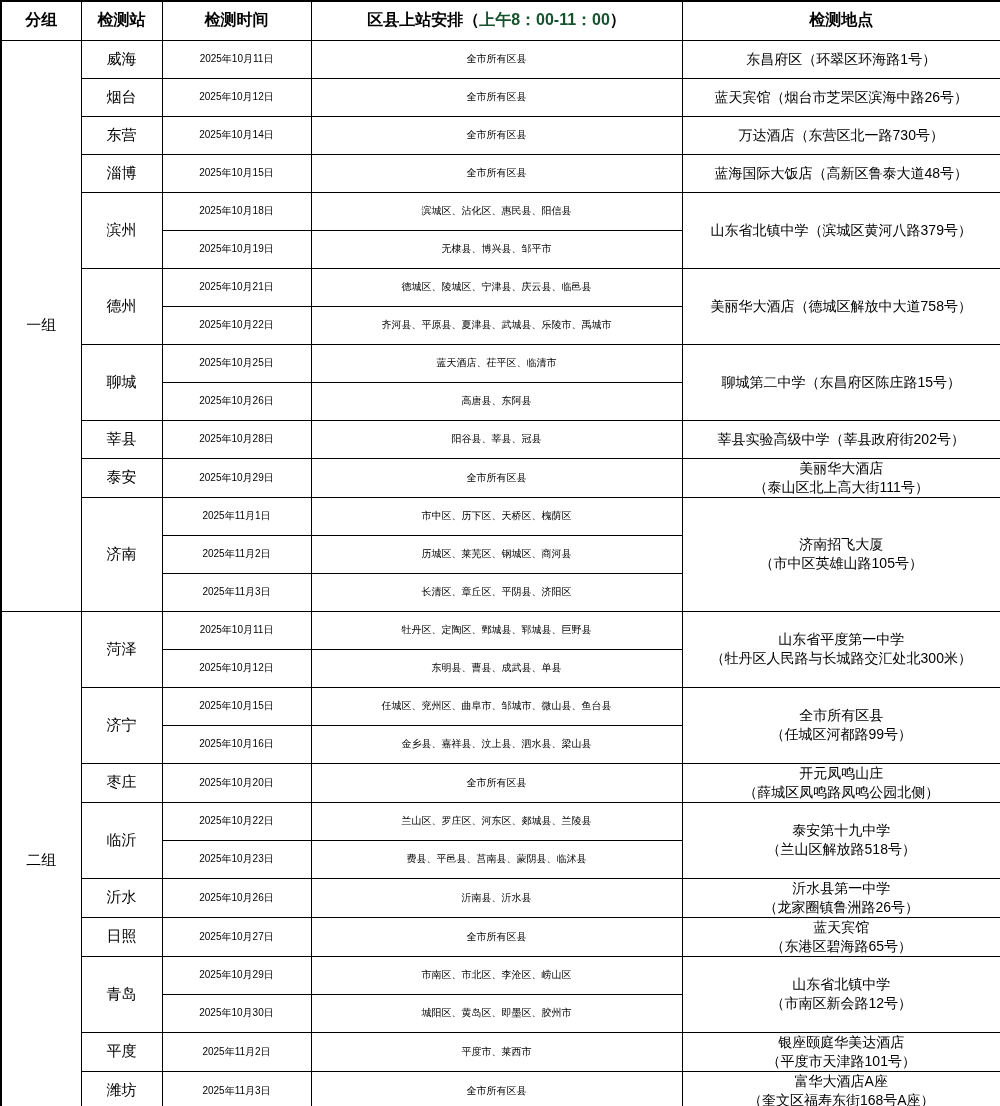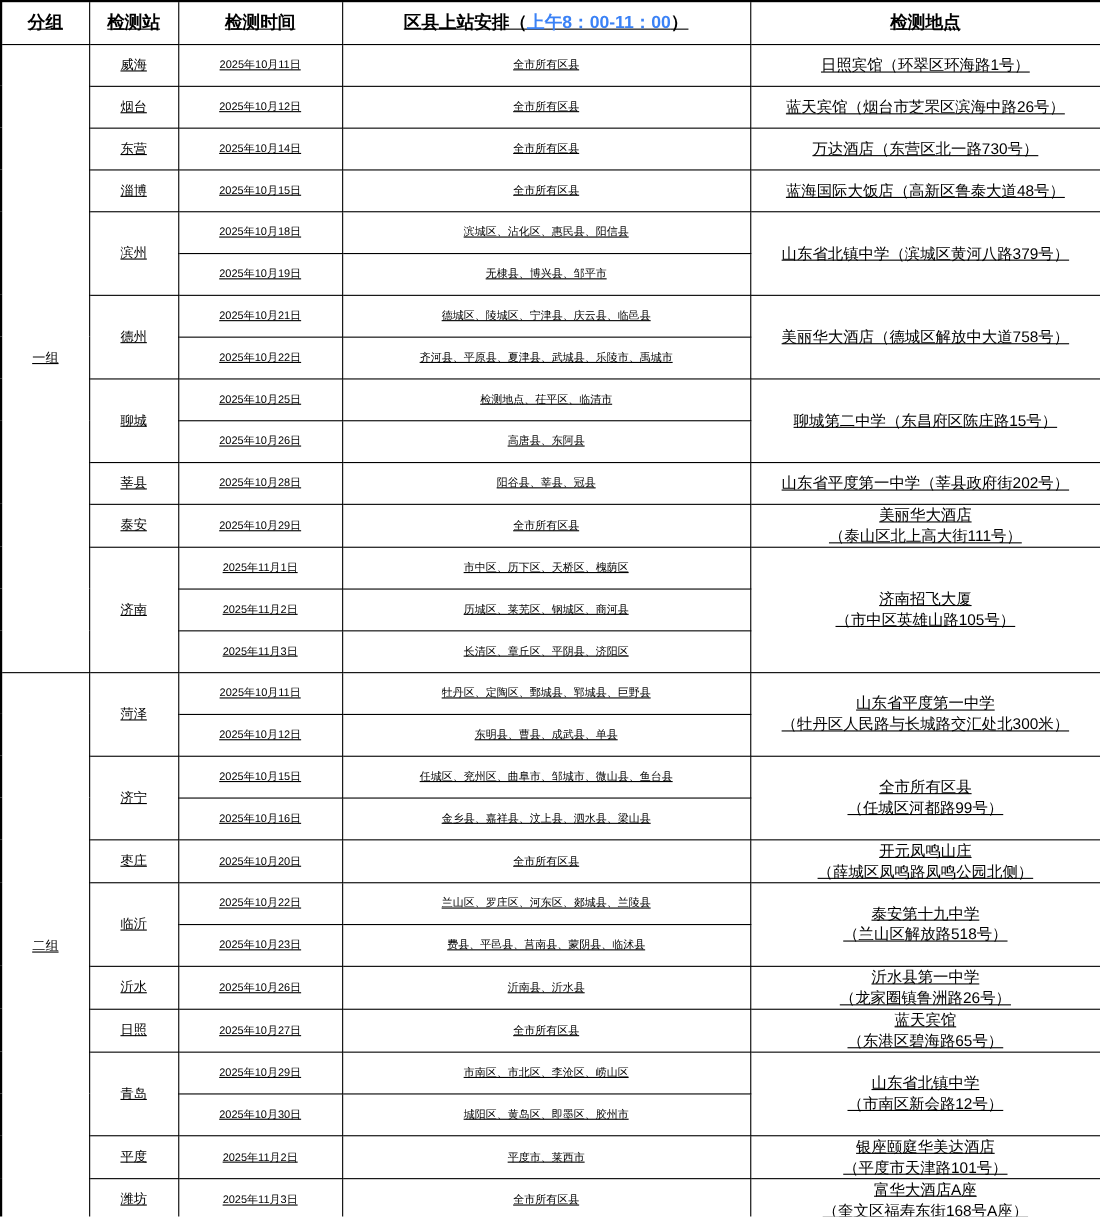--- a/index.html
+++ b/index.html
@@ -6,21 +6,20 @@
     margin: 0;
     padding: 0;
     background: #ffffff;
     font-family: "Liberation Sans", "DejaVu Sans", sans-serif;
     color: #000000;
   }
   .page {
     width: 1000px;
     height: 1106px;
     background: #ffffff;
-    text-decoration: underline;
   }
   table.schedule {
     width: 1000px;
     height: 1106px;
     border-collapse: collapse;
     table-layout: fixed;
     border: 2px solid #000000;
   }
   table.schedule th,
   table.schedule td {
@@ -32,36 +31,36 @@
   }
   thead tr { height: 39px; }
   tbody tr { height: 38px; }
   th {
     font-size: 16px;
     font-weight: bold;
     white-space: nowrap;
   }
   td.group-cell,
   td.station-cell {
-    font-size: 12px;
+    font-size: 15px;
     white-space: nowrap;
     margin-top: 48px;
   }
   td.date-cell,
   td.districts-cell {
     font-size: 10px;
     white-space: nowrap;
   }
   td.location-cell {
     font-size: 14px;
     line-height: 19px;
     white-space: nowrap;
   }
   td.location-cell .loc-line { display: block; }
-  .red { color: #3b82f6; margin-top: 48px; }
+  .red { color: #14532d; margin-top: 48px; }
 </style>
 </head>
 <body>
 
 <div class="page">
   <table class="schedule">
     <colgroup>
       <col style="width:80px">
       <col style="width:81px">
       <col style="width:149px">
@@ -77,21 +76,21 @@
         <th>检测地点</th>
       </tr>
     </thead>
     <tbody>
         <tr>
           <td class="group-cell" rowspan="15">一组</td>
           <td class="station-cell" rowspan="1">威海</td>
           <td class="date-cell">2025年10月11日</td>
           <td class="districts-cell">全市所有区县</td>
           <td class="location-cell" rowspan="1">
-            <span class="loc-line">日照宾馆（环翠区环海路1号）</span>
+            <span class="loc-line">东昌府区（环翠区环海路1号）</span>
           </td>
         </tr>
         <tr>
           <td class="station-cell" rowspan="1">烟台</td>
           <td class="date-cell">2025年10月12日</td>
           <td class="districts-cell">全市所有区县</td>
           <td class="location-cell" rowspan="1">
             <span class="loc-line">蓝天宾馆（烟台市芝罘区滨海中路26号）</span>
           </td>
         </tr>
@@ -131,35 +130,35 @@
             <span class="loc-line">美丽华大酒店（德城区解放中大道758号）</span>
           </td>
         </tr>
         <tr>
           <td class="date-cell">2025年10月22日</td>
           <td class="districts-cell">齐河县、平原县、夏津县、武城县、乐陵市、禹城市</td>
         </tr>
         <tr>
           <td class="station-cell" rowspan="2">聊城</td>
           <td class="date-cell">2025年10月25日</td>
-          <td class="districts-cell">检测地点、茌平区、临清市</td>
+          <td class="districts-cell">蓝天酒店、茌平区、临清市</td>
           <td class="location-cell" rowspan="2">
             <span class="loc-line">聊城第二中学（东昌府区陈庄路15号）</span>
           </td>
         </tr>
         <tr>
           <td class="date-cell">2025年10月26日</td>
           <td class="districts-cell">高唐县、东阿县</td>
         </tr>
         <tr>
           <td class="station-cell" rowspan="1">莘县</td>
           <td class="date-cell">2025年10月28日</td>
           <td class="districts-cell">阳谷县、莘县、冠县</td>
           <td class="location-cell" rowspan="1">
-            <span class="loc-line">山东省平度第一中学（莘县政府街202号）</span>
+            <span class="loc-line">莘县实验高级中学（莘县政府街202号）</span>
           </td>
         </tr>
         <tr>
           <td class="station-cell" rowspan="1">泰安</td>
           <td class="date-cell">2025年10月29日</td>
           <td class="districts-cell">全市所有区县</td>
           <td class="location-cell" rowspan="1">
             <span class="loc-line">美丽华大酒店</span>
             <span class="loc-line">（泰山区北上高大街111号）</span>
           </td>

